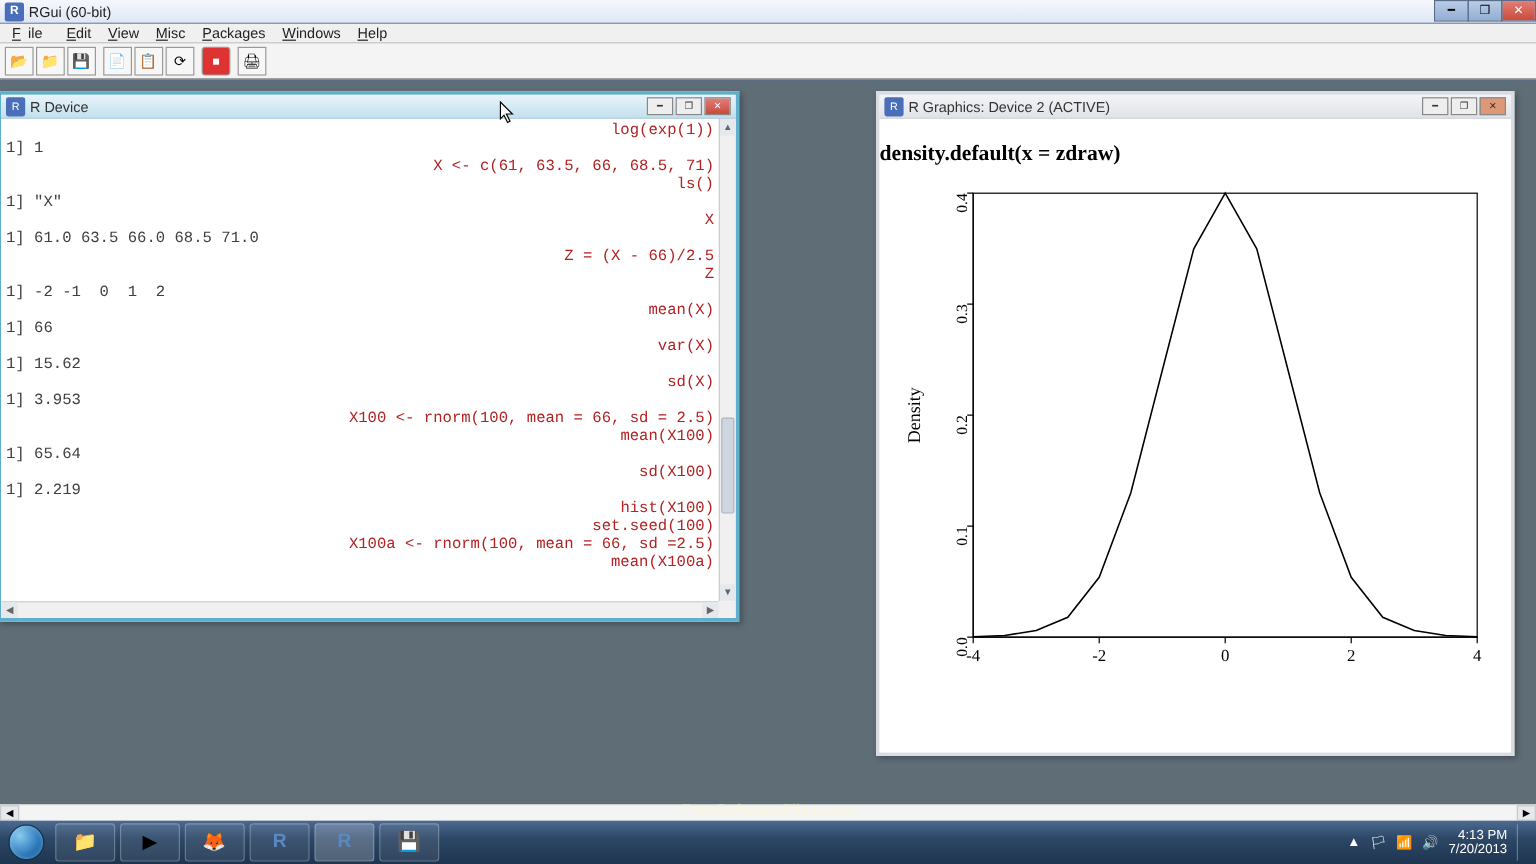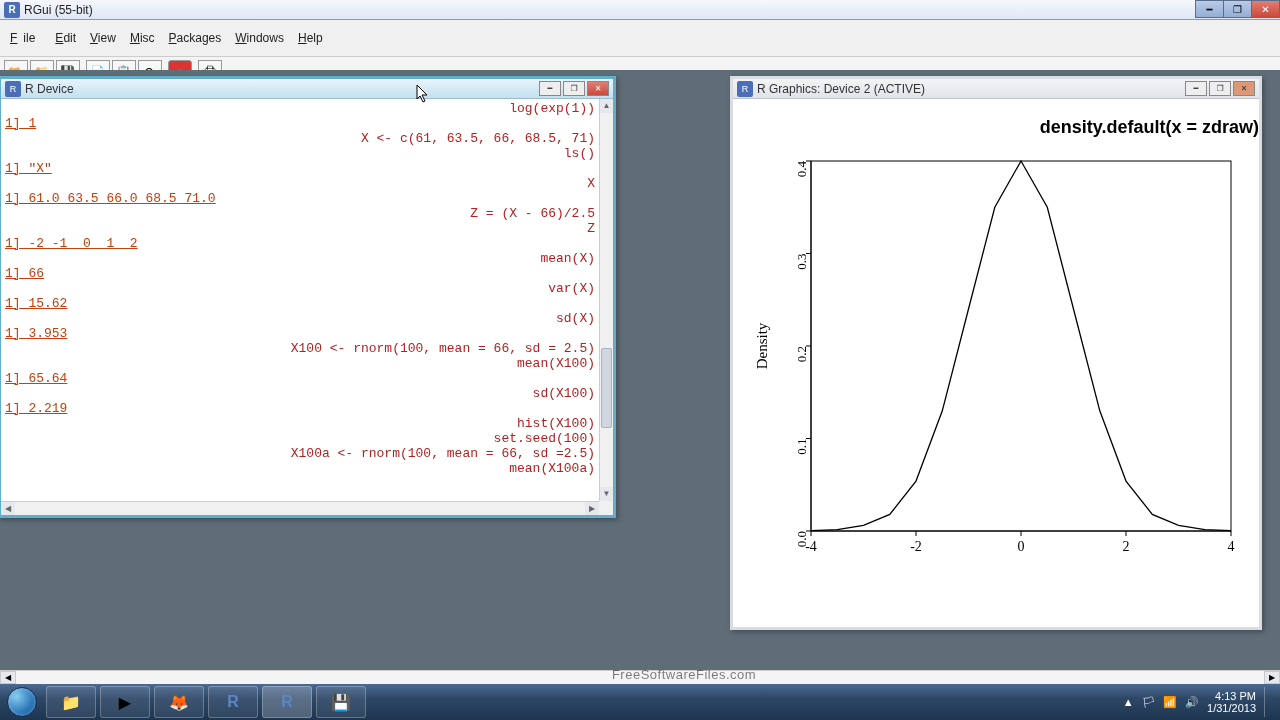--- a/index.html
+++ b/index.html
@@ -8,21 +8,21 @@
 
 .main-titlebar { height:20px; background:linear-gradient(#f5f7fc,#dfe7f5); border-bottom:1px solid #8a99b4; display:flex; align-items:center; padding:0 4px; position:relative; }
 .main-titlebar .icon { width:16px; height:16px; background:#4a6fb8; margin-right:4px; display:inline-flex; align-items:center; justify-content:center; color:#fff; font-weight:bold; font-size:10px; border-radius:2px; }
 .main-titlebar .title { color:#222; font-size:12px; }
 .main-winbtns { position:absolute; right:0; top:0; display:flex; }
 .main-winbtns div { width:29px; height:18px; border:1px solid #5a6d88; margin-left:-1px; display:flex; align-items:center; justify-content:center; font-size:10px; }
 .btn-min { background:linear-gradient(#b9cbe7,#93aed4); }
 .btn-max { background:linear-gradient(#b9cbe7,#93aed4); }
 .btn-close { background:linear-gradient(#e27e74,#c94a3c); color:#fff; width:44px; }
 
-.menubar { height:37px; background:#f0f0f0; border-bottom:1px solid #ccc; display:flex; align-items:center; padding:0 4px; gap:2px; }
+.menubar { height:16px; background:#f0f0f0; border-bottom:1px solid #ccc; display:flex; align-items:center; padding:0 4px; gap:2px; }
 .menubar span { padding:2px 6px; color:#222; cursor:default; }
 .menubar span u { text-decoration:underline; }
 
 .toolbar { height:30px; background:#f4f4f4; border-bottom:1px solid #a0a0a0; display:flex; align-items:center; padding:0 4px; gap:0; }
 .tbtn { width:24px; height:24px; border:1px solid #999; background:#f7f7f7; margin-right:2px; display:flex; align-items:center; justify-content:center; font-size:12px; }
 .tsep { width:4px; }
 
 .mdi-area { position:absolute; top:70px; left:0; right:0; bottom:42px; background:#5f6d77; }
 
 
@@ -31,60 +31,60 @@
 .sub-titlebar { height:20px; background:linear-gradient(#e8f4fb,#c3e0ee); display:flex; align-items:center; padding:0 4px; font-size:12px; color:#333; border-bottom:1px solid #9dbad0; }
 .subwindow.graphics .sub-titlebar { background:linear-gradient(#f3f4f6,#e0e3e8); border-bottom:1px solid #c0c4ca; }
 .sub-titlebar .icon { width:16px; height:16px; background:#4a6fb8; margin-right:4px; display:inline-flex; align-items:center; justify-content:center; color:#fff; font-size:9px; border-radius:2px; }
 .sub-winbtns { margin-left:auto; display:flex; gap:2px; }
 .sub-winbtns div { width:22px; height:15px; border:1px solid #888; background:#eee; display:flex; align-items:center; justify-content:center; font-size:8px; }
 .sub-winbtns .close { background:#d97; }
 .subwindow.console .sub-winbtns .close { background:linear-gradient(#e27e74,#c94a3c); color:#fff; }
 
 .console-body { position:absolute; top:20px; bottom:14px; left:0; right:14px; overflow:hidden; font-family:"Courier New",monospace; font-size:13px; line-height:15px; white-space:pre; padding:2px 4px; color:#000; background:#fff; }
 .console-body .cmd { color:#b22222;text-align:right; }
-.console-body .out { color:#c2410c;text-decoration:underline; }
+.console-body .out { color:#404040; }
 .vscroll { position:absolute; right:0; top:20px; bottom:14px; width:14px; background:#f0f0f0; border-left:1px solid #ccc; }
 .vscroll .thumb { position:absolute; left:1px; right:1px; top:62%; height:80px; background:#cfd6df; border:1px solid #aab3c0; border-radius:2px; }
 .vscroll .arrow { position:absolute; left:0; right:0; height:14px; background:#e5e8ec; text-align:center; font-size:8px; line-height:14px; color:#666; }
 .vscroll .arrow.up { top:0; }
 .vscroll .arrow.dn { bottom:0; }
 .hscroll { position:absolute; bottom:0; left:0; right:14px; height:14px; background:#f0f0f0; border-top:1px solid #ccc; }
 .hscroll .arrow { position:absolute; top:0; bottom:0; width:14px; background:#e5e8ec; text-align:center; font-size:8px; line-height:14px; color:#666; }
 .hscroll .arrow.l { left:0; }
 .hscroll .arrow.r { right:0; }
 .corner { position:absolute; right:0; bottom:0; width:14px; height:14px; background:#f0f0f0; }
 
 .graphics-body { position:absolute; top:20px; left:0; right:0; bottom:0; background:#fff; }
-.plot-title { font-family:Liberation Sans, sans-serif; font-weight:bold; font-size:18px; text-align:right; position:absolute; top:18px; left:0; right:0;padding-left:48px; }
+.plot-title { font-family:Liberation Serif, serif; font-weight:bold; font-size:18px; text-align:left; position:absolute; top:18px; left:0; right:0; }
 .plot-sub { font-family:serif; font-size:15px; text-align:center; position:absolute; bottom:14px; left:0; right:0; }
 svg.plot { position:absolute; top:52px; left:18px; }
 
 
 .hscrollbar-main { position:absolute; left:0; right:0; bottom:36px; height:14px; background:#f4f4f4; border-top:1px solid #ccc; }
 .hscrollbar-main .arrow { position:absolute; top:0; bottom:0; width:16px; background:#e5e8ec; border:1px solid #c6c9ce; font-size:8px; display:flex; align-items:center; justify-content:center; }
 .hscrollbar-main .arrow.l { left:0; }
 .hscrollbar-main .arrow.r { right:0; }
 
 .taskbar { position:absolute; bottom:0; left:0; right:0; height:36px; background:linear-gradient(#4c6a92,#2d4766 40%,#1e3550); display:flex; align-items:center; }
 .start-orb { width:44px; height:36px; display:flex; align-items:center; justify-content:center; }
 .start-orb .orb { width:30px; height:30px; border-radius:50%; background:radial-gradient(circle at 30% 30%,#88ccf0,#2a76b9 60%,#174a7c); border:1px solid #0f3154; box-shadow:0 0 4px rgba(255,255,255,.4) inset; position:relative; }
 .task-item { width:50px; height:32px; margin:0 2px; border:1px solid rgba(255,255,255,.25); background:rgba(255,255,255,.08); border-radius:3px; display:flex; align-items:center; justify-content:center; font-size:16px; }
 .task-item.active { background:rgba(255,255,255,.22); }
 .tray { margin-left:auto; display:flex; align-items:center; gap:8px; padding:0 8px; color:#fff; font-size:11px; }
 .tray .clock { text-align:right; line-height:12px; }
 
 .cursor { position:absolute; width:14px; height:20px; pointer-events:none; z-index:999; }
-.watermark { position:absolute; bottom:38px; left:50%; transform:translateX(-50%); color:#000000; font-size:13px; font-family:Arial; opacity:.5; letter-spacing:.5px;margin-left:44px; }
+.watermark { position:absolute; bottom:38px; left:50%; transform:translateX(-50%); color:#fef9c3; font-size:13px; font-family:Arial; opacity:.5; letter-spacing:.5px; }
 </style>
 </head>
 <body>
 
 <div class="main-titlebar">
   <span class="icon">R</span>
-  <span class="title">RGui (55-bit)</span>
+  <span class="title">RGui (60-bit)</span>
   <div class="main-winbtns">
     <div class="btn-min">━</div>
     <div class="btn-max">❐</div>
     <div class="btn-close">✕</div>
   </div>
 </div>
 
 <div class="menubar">
   <span><u>F</u><span>ile</span></span>
   <span><u>E</u>dit</span>
@@ -193,21 +193,21 @@
   <div class="task-item" style="color:#5b87c6;font-weight:bold;">R</div>
   <div class="task-item active" style="color:#5b87c6;font-weight:bold;">R</div>
   <div class="task-item">💾</div>
   <div class="tray">
     <span>▲</span>
     <span>🏳</span>
     <span>📶</span>
     <span>🔊</span>
     <div class="clock">
       <div>4:13 PM</div>
-      <div>1/31/2013</div>
+      <div>7/20/2013</div>
     </div>
     <div style="width:8px;height:30px;border-left:1px solid rgba(255,255,255,.3);"></div>
   </div>
 </div>
 
 <div class="watermark">FreeSoftwareFiles.com</div>
 
 <svg class="cursor" style="left:416px; top:84px;" viewBox="0 0 14 20">
   <path d="M1 1 L1 15 L4 12 L7 18 L9 17 L6 11 L11 11 Z" fill="#fff" stroke="#000" stroke-width="1"></path>
 </svg>

